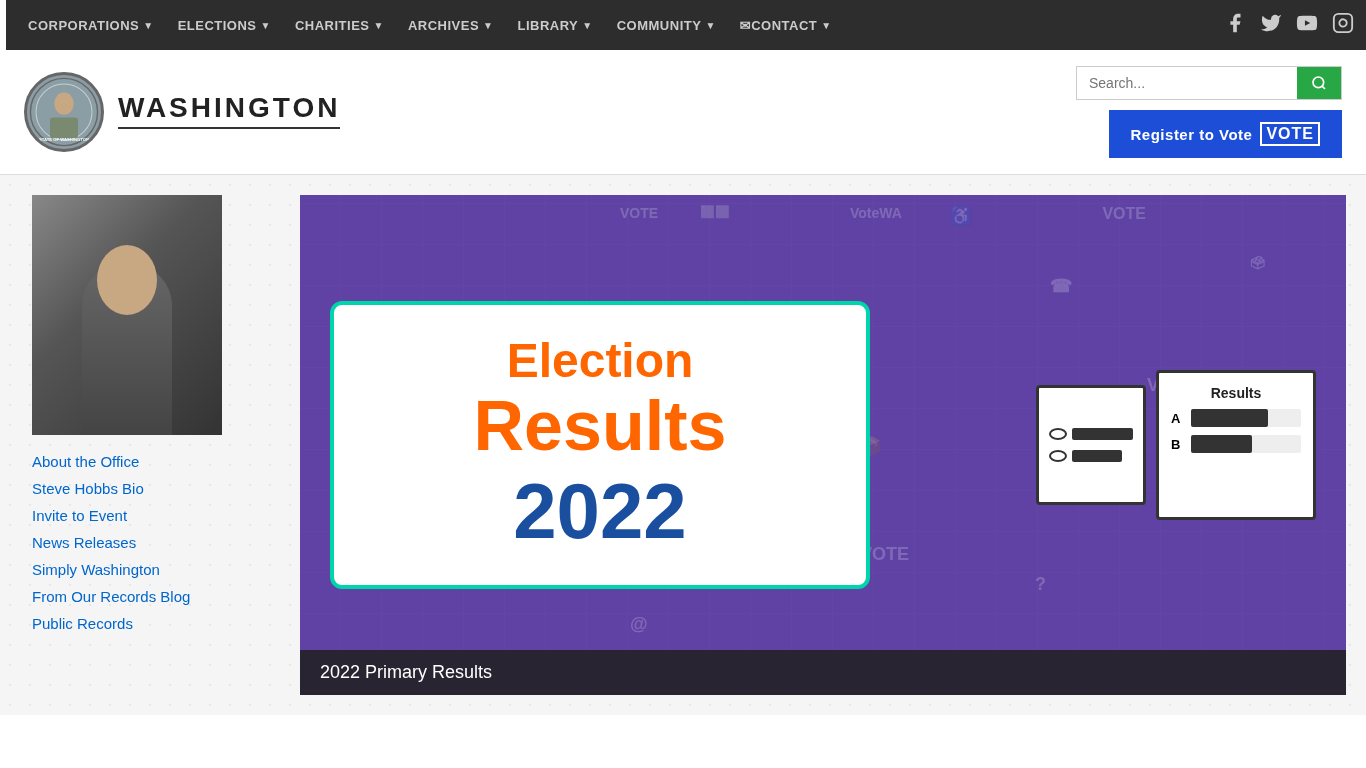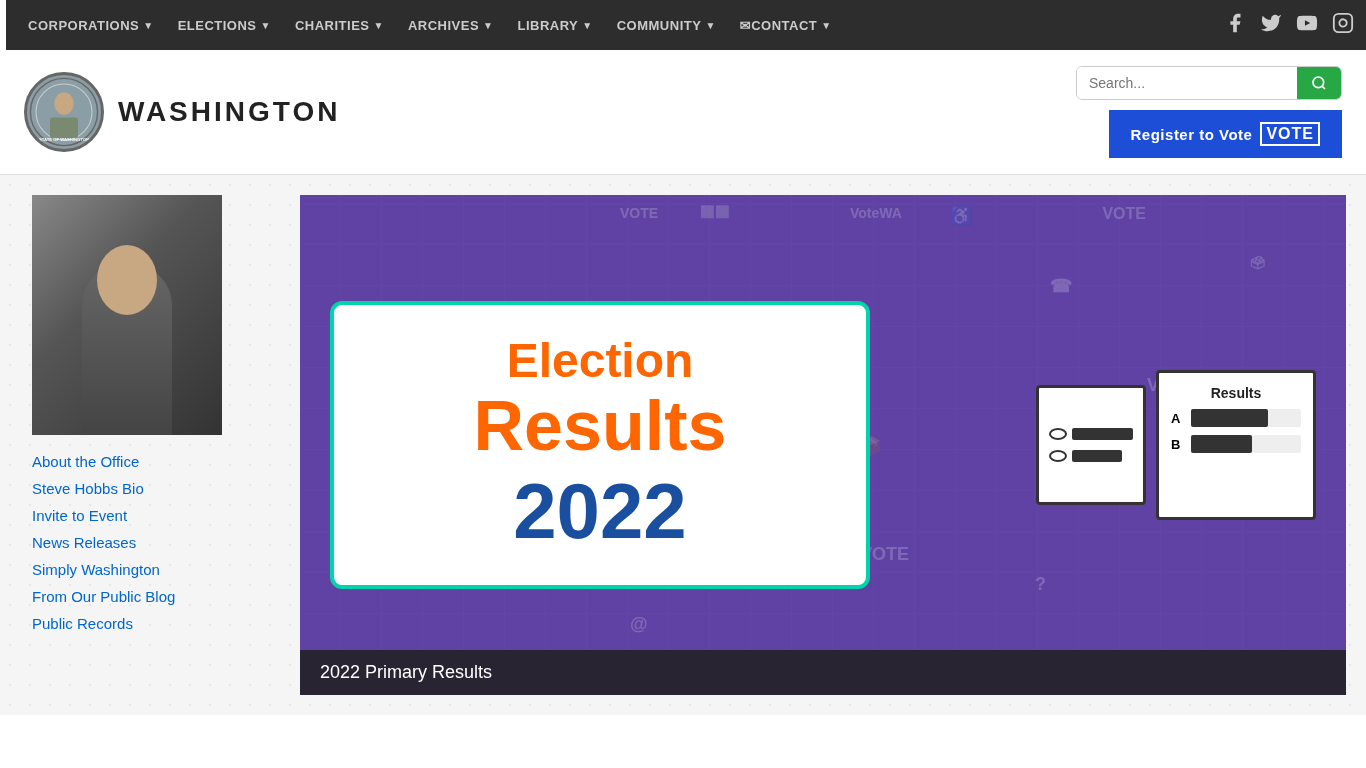--- a/index.html
+++ b/index.html
@@ -73,21 +73,21 @@
       justify-content: center;
       overflow: hidden;
       flex-shrink: 0;
     }
     .logo-circle svg {
       width: 70px;
       height: 70px;
     }
     .logo-text {
       display: flex;
-      flex-direction: row;
+      flex-direction: column;
     }
     .logo-title {
       font-size: 28px;
       font-weight: 900;
       letter-spacing: 3px;
       color: #222;
       text-transform: uppercase;
       font-family: Arial, sans-serif;
     }
     .logo-divider {
@@ -103,21 +103,21 @@
     }
     .header-right {
       display: flex;
       flex-direction: column;
       align-items: flex-end;
       gap: 10px;
     }
     .search-bar {
       display: flex;
       border: 1px solid #ccc;
-      border-radius: 6px;
+      border-radius: 0;
       overflow: hidden;
     }
     .search-input {
       padding: 8px 12px;
       font-size: 14px;
       border: none;
       outline: none;
       width: 220px;
       color: #999;
     }
@@ -508,21 +508,21 @@
   <div class="bg-watermark"></div>
 
   <aside class="sidebar">
     <div class="sidebar-photo"></div>
     <div class="sidebar-links">
       <a class="sidebar-link">About the Office</a>
       <a class="sidebar-link">Steve Hobbs Bio</a>
       <a class="sidebar-link">Invite to Event</a>
       <a class="sidebar-link">News Releases</a>
       <a class="sidebar-link">Simply Washington</a>
-      <a class="sidebar-link">From Our Public Blog</a>
+      <a class="sidebar-link">From Our Records Blog</a>
       <a class="sidebar-link">Public Records</a>
     </div>
   </aside>
 
   <div class="hero-area">
     <div class="hero-banner">
       <div class="hero-pattern"></div>
 
       <div class="hero-icons-bg">
         <span class="hero-icon-item p1">VOTE</span>

